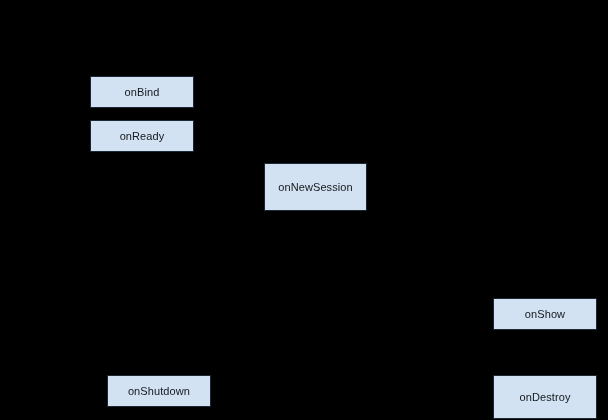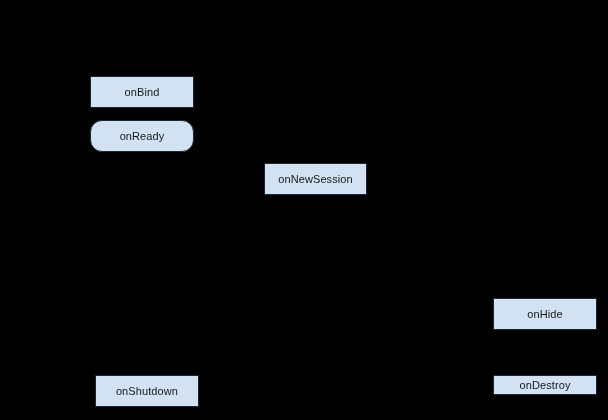--- a/index.html
+++ b/index.html
@@ -37,35 +37,35 @@
 </style>
 </head>
 <body>
 
 <div id="canvas" style="background: rgb(0, 0, 0);">
 
   <div class="node" style="left: 90px; top: 76px; width: 104px; height: 32px; background: rgb(210, 226, 242); border-color: rgb(27, 39, 51); color: rgb(20, 24, 28); justify-content: center;">
     <span class="node-label">onBind</span>
   </div>
 
-  <div class="node" style="left: 90px; top: 120px; width: 104px; height: 32px; background: rgb(210, 226, 242); border-color: rgb(27, 39, 51); color: rgb(20, 24, 28); border-radius: 12px;">
+  <div class="node" style="left: 90px; top: 120px; width: 104px; height: 32px; background: rgb(210, 226, 242); border-color: rgb(27, 39, 51); color: rgb(20, 24, 28);">
     <span class="node-label">onReady</span>
   </div>
 
-  <div class="node" style="left: 264px; top: 163px; width: 103px; height: 32px; background: rgb(210, 226, 242); border-color: rgb(27, 39, 51); color: rgb(20, 24, 28);">
+  <div class="node" style="left: 264px; top: 163px; width: 103px; height: 48px; background: rgb(210, 226, 242); border-color: rgb(27, 39, 51); color: rgb(20, 24, 28);">
     <span class="node-label">onNewSession</span>
   </div>
 
 
 
   <div class="node" style="left: 493px; top: 298px; width: 104px; height: 32px; background: rgb(210, 226, 242); border-color: rgb(27, 39, 51); color: rgb(20, 24, 28);">
-    <span class="node-label">onHide</span>
+    <span class="node-label">onShow</span>
   </div>
 
-  <div class="node" style="left: 95px; top: 375px; width: 104px; height: 32px; background: rgb(210, 226, 242); border-color: rgb(27, 39, 51); color: rgb(20, 24, 28);">
+  <div class="node" style="left: 107px; top: 375px; width: 104px; height: 32px; background: rgb(210, 226, 242); border-color: rgb(27, 39, 51); color: rgb(20, 24, 28);">
     <span class="node-label">onShutdown</span>
   </div>
 
-  <div class="node" style="left: 493px; top: 375px; width: 104px; height: 20px; background: rgb(210, 226, 242); border-color: rgb(27, 39, 51); color: rgb(20, 24, 28);">
+  <div class="node" style="left: 493px; top: 375px; width: 104px; height: 44px; background: rgb(210, 226, 242); border-color: rgb(27, 39, 51); color: rgb(20, 24, 28);">
     <span class="node-label">onDestroy</span>
   </div>
 
 </div>
 
 </body></html>

